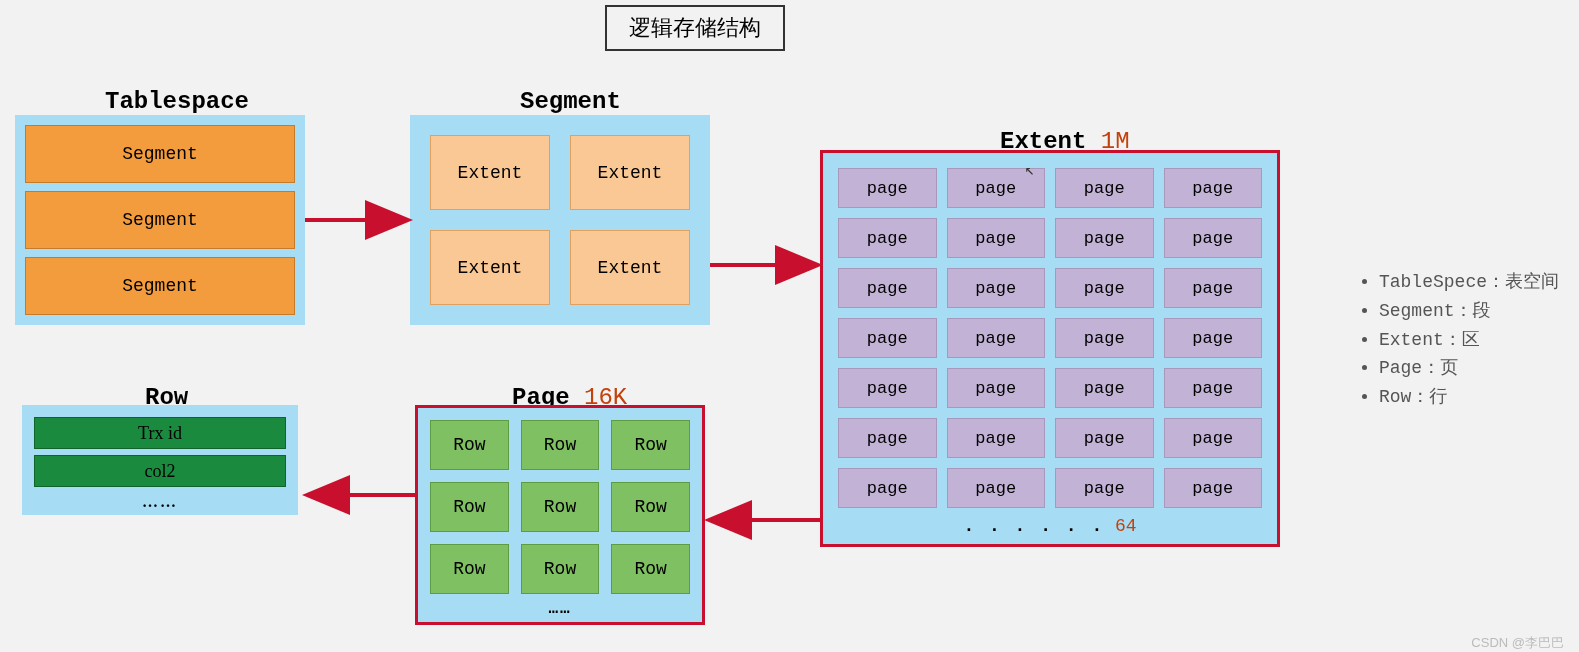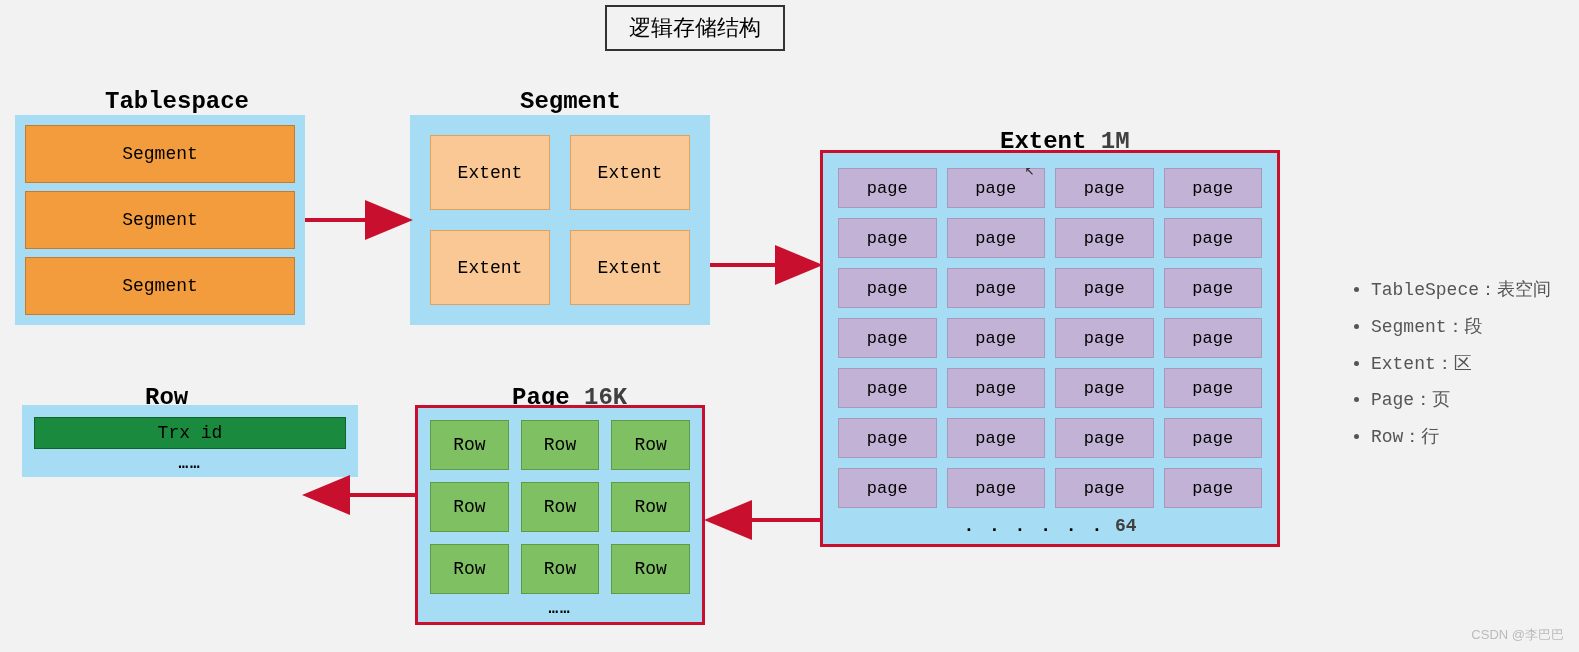--- a/index.html
+++ b/index.html
@@ -83,34 +83,34 @@
     font-size: 18px;
     display: flex;
     align-items: center;
     justify-content: center;
     margin-bottom: 6px;
   }
   .dots {
     font-weight: bold;
     letter-spacing: 2px;
   }
-  .red-text { color: #404040; font-weight: bold; }
+  .red-text { color: #c2410c; font-weight: normal; }
   .legend {
     position: absolute;
     right: 20px;
     top: 250px;
     font-family: "Courier New", "SimSun", monospace;
     font-size: 18px;
     color: #555;
     line-height: 1.6;
   }
-  .legend li { margin: 8px; }
+  .legend li { margin: 0; }
   .watermark {
     position: absolute;
-    bottom: 8px;
+    bottom: 0;
     right: 15px;
     color: #bbb;
     font-size: 13px;
     font-family: "Microsoft YaHei", sans-serif;
   }
   .arrow-svg {
     position: absolute;
     pointer-events: none;
   }
   .cursor-icon {
@@ -196,23 +196,24 @@
       <div class="row-box" style="height: 50px;">Row</div>
       <div class="row-box" style="height: 50px;">Row</div>
       <div class="row-box" style="height: 50px;">Row</div>
       <div class="row-box" style="height: 50px;">Row</div>
       <div class="row-box" style="height: 50px;">Row</div>
     </div>
   <div style="text-align:center; margin-top:6px;" class="dots">……</div>
 </div>
 
 <div class="section-label" style="left:145px; top:384px;">Row</div>
-<div class="blue-box" style="left:22px; top:405px; width:336px; padding:12px 12px 4px 12px;">
+<div class="blue-box" style="left:22px; top:405px; width:276px; padding:12px 12px 4px 12px;font-family:Liberation Serif, serif;">
   <div id="field-list">
       <div class="green-box" style="height: 32px;">Trx id</div>
+      <div class="green-box" style="height: 32px;">col2</div>
     </div>
   <div style="text-align:center;" class="dots">……</div>
 </div>
 
 <ul class="legend">
   <li>TableSpece：表空间</li>
   <li>Segment：段</li>
   <li>Extent：区</li>
   <li>Page：页</li>
   <li>Row：行</li>

